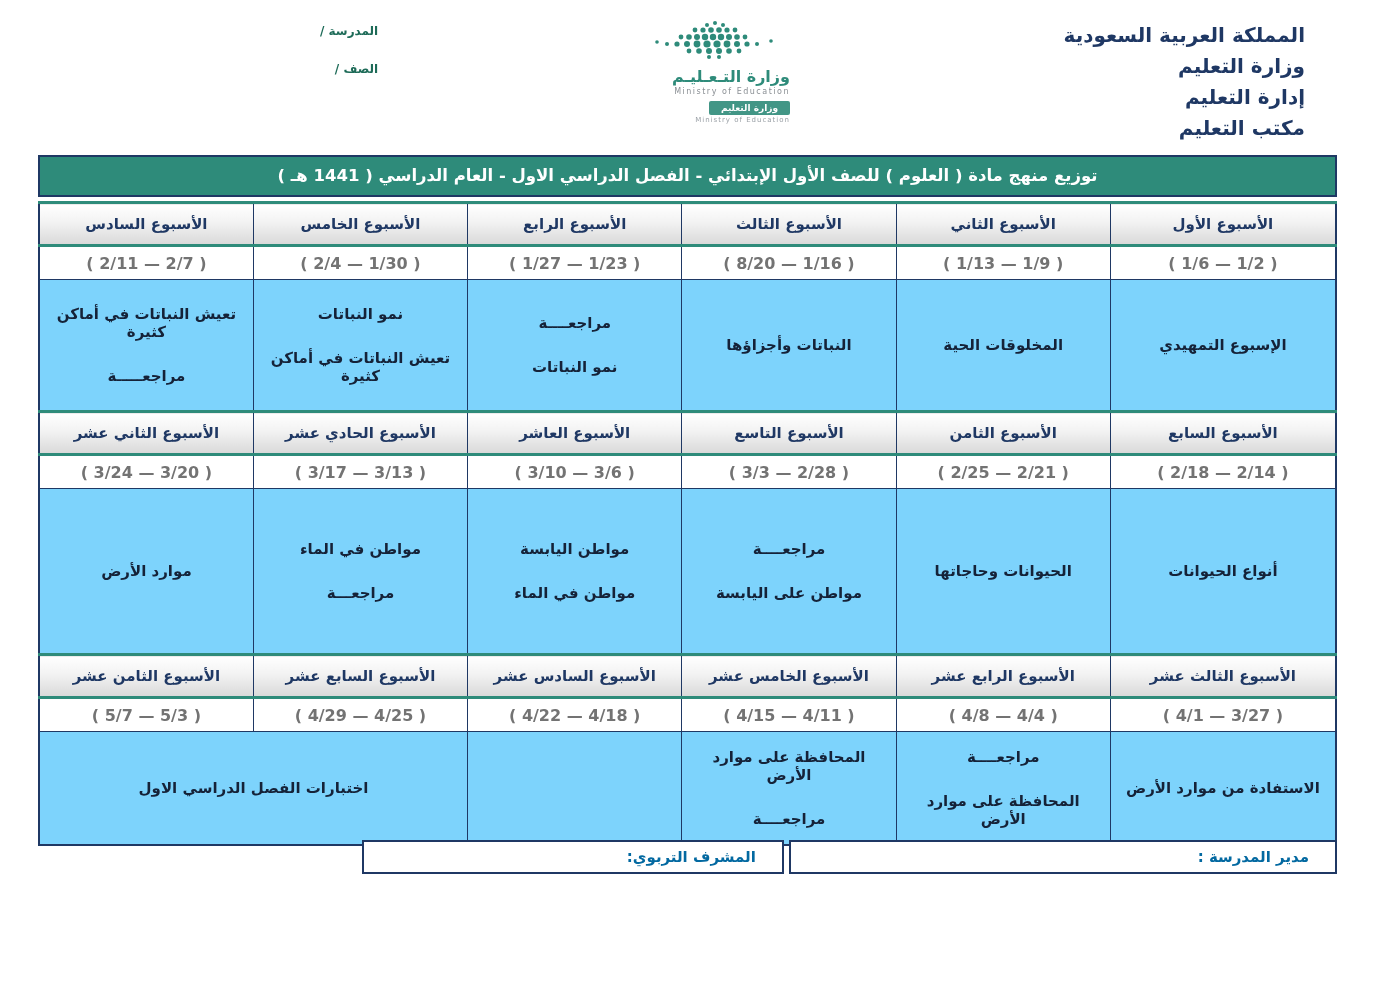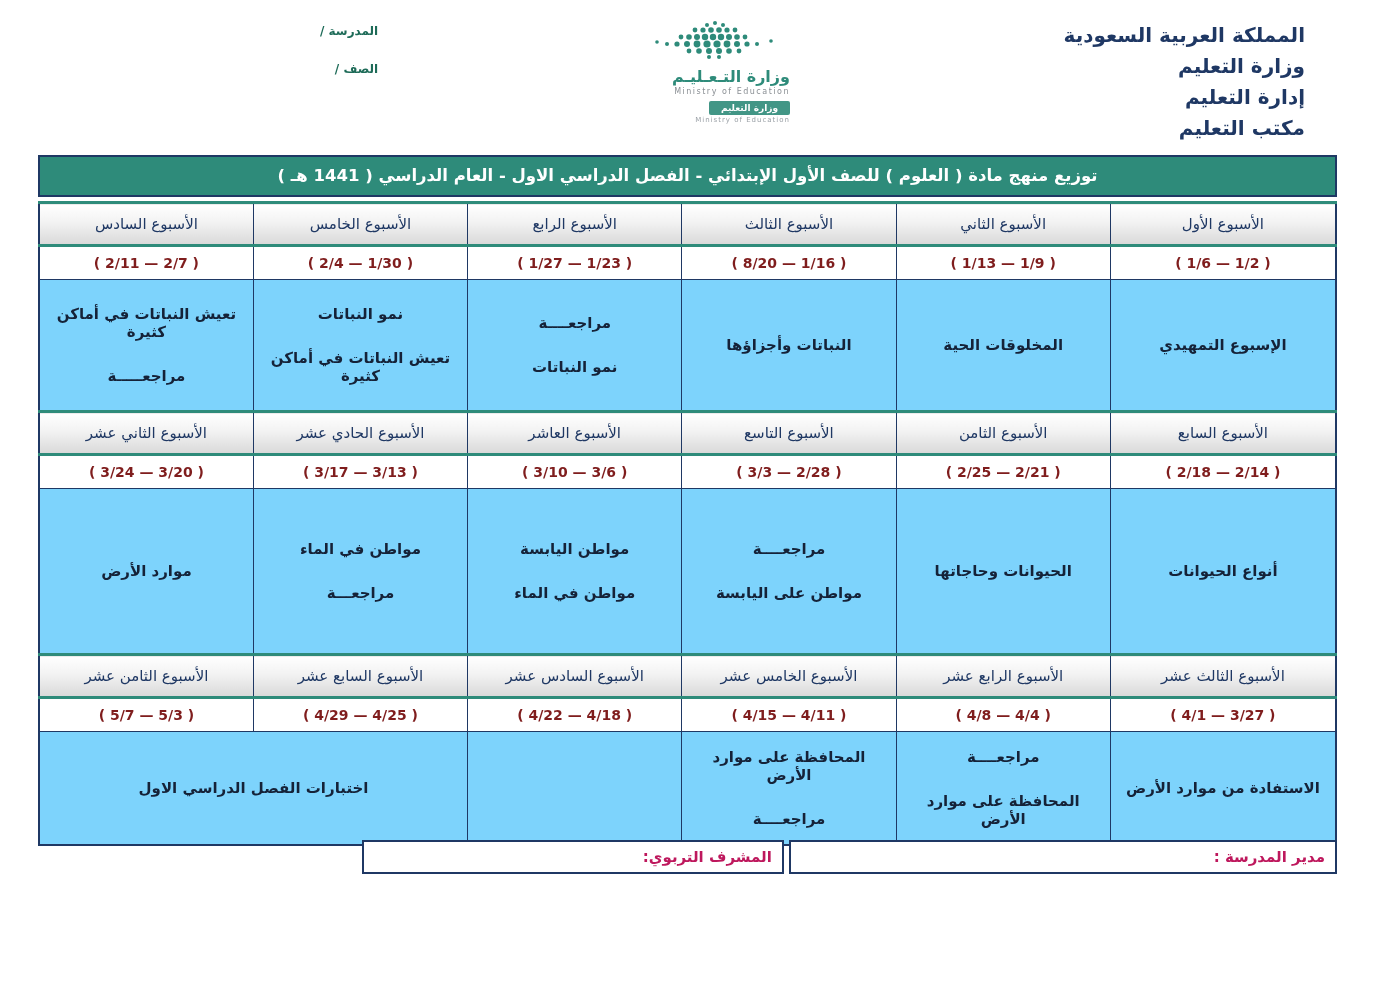--- a/index.html
+++ b/index.html
@@ -43,46 +43,46 @@
     border:2px solid #1F3864;
   }
   table.plan td{border:1px solid #1F3864;text-align:center;vertical-align:middle;}
   col.c-first{width:17.4%;}
   col.c-std{width:16.52%;}
 
   tr.week-row td{
     height:38px;
     background:linear-gradient(180deg,#ffffff 0%,#f2f2f2 45%,#d9d9d9 100%);
     border-top:3px solid #2E8B7A;border-bottom:3px solid #2E8B7A;
-    color:#1F3864;font-weight:400;font-size:15px;
+    color:#1F3864;font-weight:700;font-size:15px;
   }
   tr.date-row td{
-    height:30px;background:#fff;color:#7f1d1d;font-weight:700;font-size:14px;
+    height:30px;background:#fff;color:#737373;font-weight:700;font-size:16px;
     border-bottom:1px solid #1F3864;
   }
   tr.content-row td{
     background:#7dd3fc;color:#152238;font-weight:700;font-size:15px;padding:6px 8px;
   }
   tr.content-row.sec1 td{height:118px;}
   tr.content-row.sec2 td{height:152px;margin-top:10px;}
   tr.content-row.sec3 td{height:100px;}
   .line + .line{margin-top:26px;}
   td.exam-cell{
     background:#2E8B7A;color:#ffffff;font-weight:700;font-size:16px;
   }
 
   
   .footer{
     position:absolute;left:38px;top:840px;width:1299px;
     display:flex;gap:5px;
   }
   .fbox{
     border:2px solid #1F3864;height:34px;display:flex;align-items:center;
-    justify-content:flex-start;padding:0 10px;
-    color:#be185d;font-weight:700;font-size:15px;background:#fff;box-sizing:border-box;
+    justify-content:flex-start;padding:0 26px;
+    color:#0369a1;font-weight:700;font-size:15px;background:#fff;box-sizing:border-box;
   }
   .fbox-teacher{width:25.3%;}
   .fbox-principal{width:42.2%;}
   .fbox-supervisor{width:32.5%;}
 </style>
 </head>
 <body>
 
 <div class="sheet">
 

